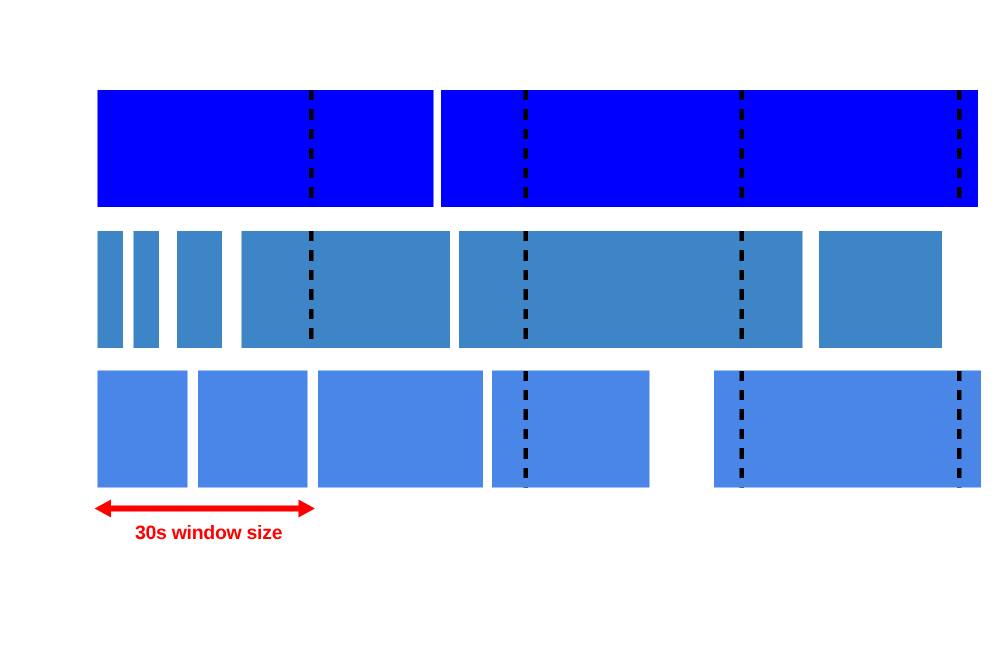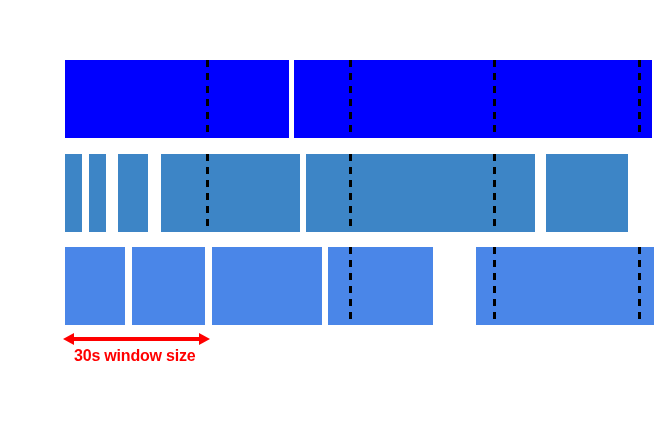--- a/index.html
+++ b/index.html
@@ -63,24 +63,24 @@
   .arrow-head.left {
     left: -3px;
     border-right: 11px solid #ff0000;
   }
   .arrow-head.right {
     right: -3px;
     border-left: 11px solid #ff0000;
   }
   .arrow-label {
     position: absolute;
-    left: 74px;
+    left: 90px;
     top: 347px;
     color: #ff0000;
-    font-size: 16px;
+    font-size: 13px;
     font-weight: bold;
     letter-spacing: -0.2px;
     white-space: nowrap;
   }
 </style>
 </head>
 <body>
 
 <div class="figure">
   <div id="rows-root">

